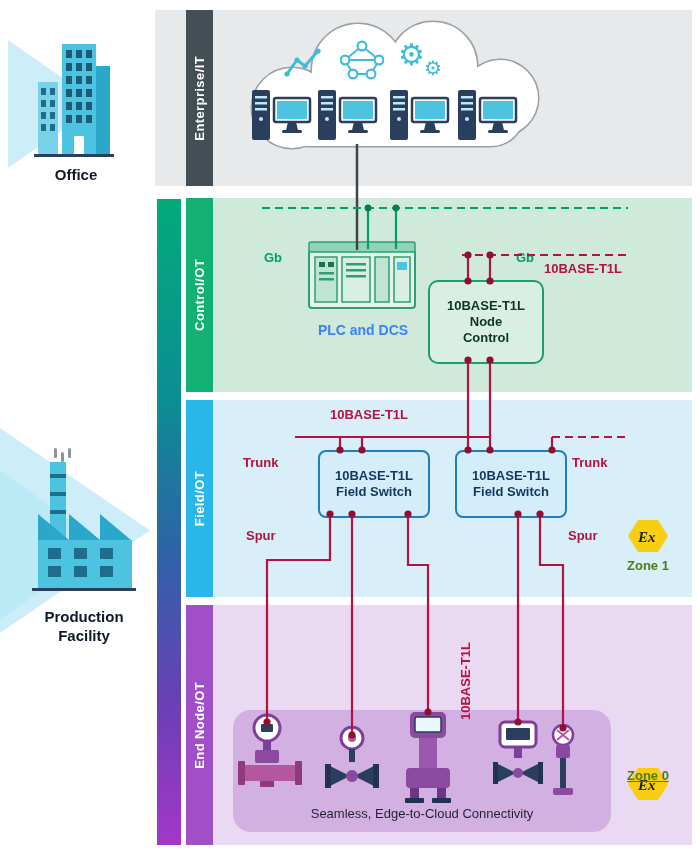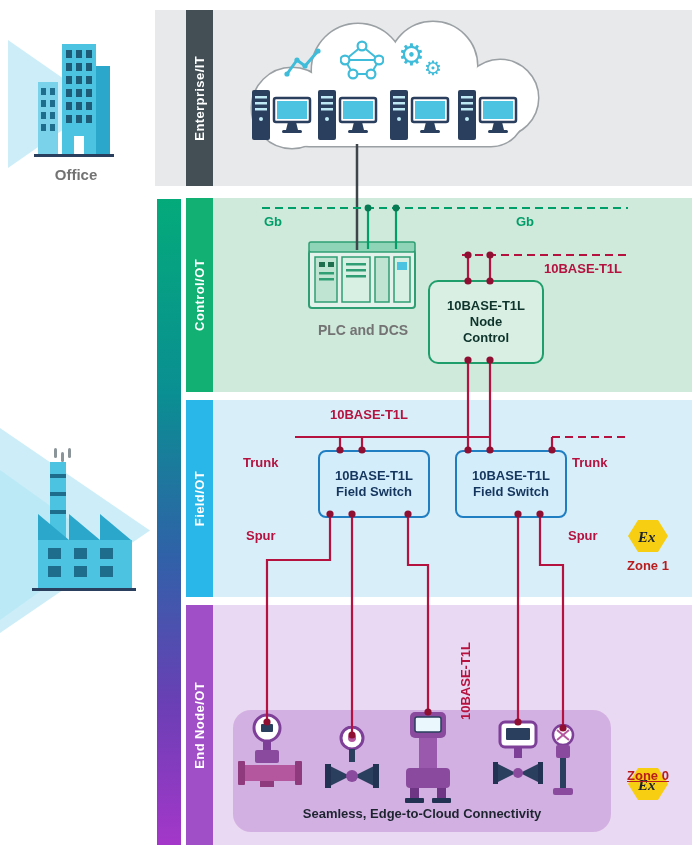--- a/index.html
+++ b/index.html
@@ -18,42 +18,42 @@
             font-size:13px;letter-spacing:.4px;white-space:nowrap;}
   .bar-enterprise{left:186px;top:10px;height:176px;background:#434f54;}
   .bar-control{left:186px;top:198px;height:194px;background:#12b173;}
   .bar-field{left:186px;top:400px;height:197px;background:#29b6e8;}
   .bar-endnode{left:186px;top:605px;height:240px;background:#a14fc6;}
   
   .grad-bar{left:157px;top:199px;width:24px;height:646px;z-index:2;
     background:linear-gradient(180deg,#04aa7a 0%,#0a8f92 30%,#2f62a8 55%,#6a3fb5 78%,#a437c9 100%);}
   
   .tri{position:absolute;clip-path:polygon(0 0,100% 50%,0 100%);z-index:0;}
-  .side-label{position:absolute;text-align:center;font-weight:bold;font-size:15px;color:#737373;z-index:3;line-height:1.25;}
+  .side-label{position:absolute;text-align:center;font-weight:bold;font-size:15px;color:#0f172a;z-index:3;line-height:1.25;}
   
   .red-label{position:absolute;color:#b5123f;font-weight:bold;font-size:13px;z-index:6;white-space:nowrap;}
-  .green-label{position:absolute;color:#009e69;font-weight:bold;font-size:13px;z-index:6;}
-  .dark-caption{position:absolute;color:#737373;font-weight:bold;font-size:14px;text-align:center;z-index:6;}
+  .green-label{position:absolute;color:#009e69;font-weight:bold;font-size:13px;z-index:6;margin-top:36px;}
+  .dark-caption{position:absolute;color:#3b82f6;font-weight:bold;font-size:14px;text-align:center;z-index:6;}
   
   .node-box{position:absolute;display:flex;flex-direction:column;align-items:center;justify-content:center;
             text-align:center;font-weight:bold;z-index:5;line-height:1.25;}
   .power-switch{left:428px;top:280px;width:112px;height:80px;background:#d9efe3;border:2.5px solid #1e9e6a;
                 border-radius:10px;font-size:13px;color:#0d332b;}
   .field-switch{width:108px;height:64px;background:#d4edfb;border:2.5px solid #1f7dc2;border-radius:8px;
                 font-size:13px;color:#14365e;}
   .fs-left{left:318px;top:450px;}
   .fs-right{left:455px;top:450px;}
   
   .devices-wrap{left:233px;top:710px;width:378px;height:122px;background:rgba(173,110,200,.38);
                 border-radius:18px;z-index:3;}
-  .endnode-caption{left:243px;top:806px;width:358px;text-align:center;font-weight:bold;font-size:13px;
+  .endnode-caption{left:243px;top:806px;width:358px;text-align:center;font-weight:normal;font-size:13px;
                    color:#1d2430;z-index:6;}
   .vertical-red{left:458px;top:610px;height:110px;writing-mode:vertical-rl;transform:rotate(180deg);
                 color:#b5123f;font-weight:bold;font-size:13px;z-index:6;}
-  .zone-label{position:absolute;width:66px;text-align:center;font-weight:bold;font-size:13px;color:#b91c1c;z-index:6;}
+  .zone-label{position:absolute;width:66px;text-align:center;font-weight:bold;font-size:13px;color:#4d7c0f;z-index:6;}
   .icon{position:absolute;z-index:5;}
   .gear{position:absolute;color:#3fbcd9;z-index:6;line-height:1;}
   .overlay{position:absolute;left:0;top:0;z-index:9;pointer-events:none;}
 </style>
 </head>
 <body>
 
 <div id="canvas">
 
   <div class="tri" style="left:8px;top:40px;width:92px;height:128px;background:#cdeef8;"></div>
@@ -111,20 +111,24 @@
     <polygon points="72,92 72,66 103,92" fill="#2ba7cc"></polygon>
     <rect x="10" y="92" width="94" height="48" fill="#4cc3e0"></rect>
     <rect x="20" y="100" width="13" height="11" fill="#1e6d8c"></rect>
     <rect x="46" y="100" width="13" height="11" fill="#1e6d8c"></rect>
     <rect x="72" y="100" width="13" height="11" fill="#1e6d8c"></rect>
     <rect x="20" y="118" width="13" height="11" fill="#1e6d8c"></rect>
     <rect x="46" y="118" width="13" height="11" fill="#1e6d8c"></rect>
     <rect x="72" y="118" width="13" height="11" fill="#1e6d8c"></rect>
     <rect x="4" y="140" width="104" height="3" fill="#2a3f5e"></rect>
   </svg>
+  <div class="side-label" style="left:18px;top:608px;width:132px;">
+    <span>Production</span><br>
+    <span>Facility</span>
+  </div>
 
   <div class="abs grad-bar"></div>
 
   <div class="band band-enterprise"></div>
   <div class="band band-control"></div>
   <div class="band band-field"></div>
   <div class="band band-endnode"></div>
 
   <div class="bar bar-enterprise">
     <span>Enterprise/IT</span>

